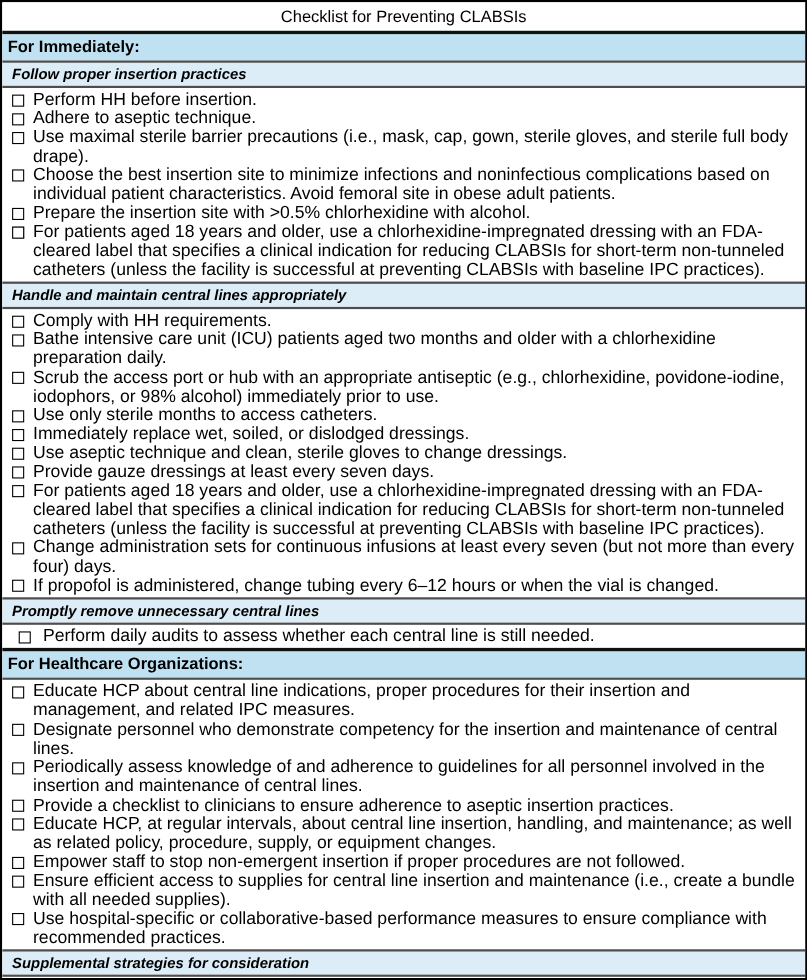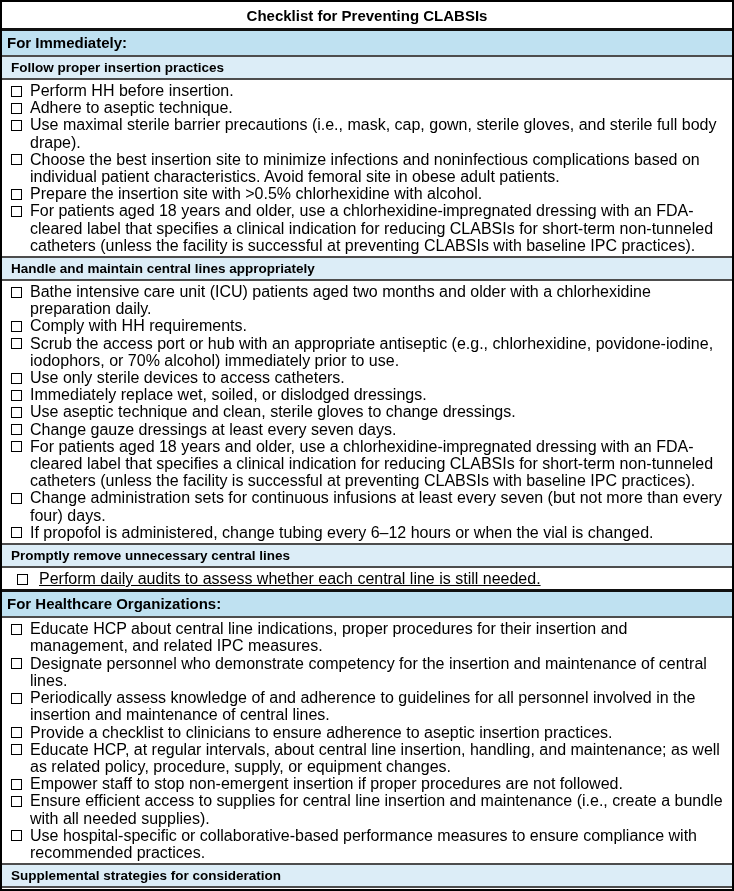--- a/index.html
+++ b/index.html
@@ -16,37 +16,38 @@
     border: 2px solid #000;
     background: #fff;
     overflow: hidden;
     --section-bg: #bfe1f1;
     --group-bg: #dcedf7;
     --line-dark: #111111;
     --line-gray: #4d4d4d;
   }
   .title-row {
     font-size: 15px;
-    font-weight: bold;
+    font-weight: normal;
     text-align: center;
     padding: 5px 0 4px 0;
     background: #fff;
   }
   .section-header {
     border-top: 3px solid var(--line-dark);
     background: var(--section-bg);
     font-size: 15px;
     font-weight: bold;
     padding: 3px 8px 4px 5px;
   }
   .group-header {
     border-top: 2px solid var(--line-gray);
     background: var(--group-bg);
     font-size: 13.5px;
     font-weight: bold;
+    font-style: italic;
     padding: 3px 8px 3px 9px;
   }
   .items {
     border-top: 2px solid var(--line-gray);
     padding: 2px 6px 2px 0;
     background: #fff;
   }
   .item {
     position: relative;
     padding-left: 28px;
@@ -56,21 +57,21 @@
   .item .cb {
     position: absolute;
     left: 9px;
     top: 3.5px;
     width: 9px;
     height: 9px;
     border: 1.2px solid #000;
     background: #fff;
     display: inline-block;
   }
-  .item.indent { padding-left: 37px; text-decoration: underline; }
+  .item.indent { padding-left: 37px; }
   .item.indent .cb { left: 15px; }
 </style>
 </head>
 <body>
 
 <div class="sheet" style="--section-bg: #bfe1f1; --group-bg: #dcedf7; --line-dark: #111111; --line-gray: #4d4d4d;">
   <div class="title-row">Checklist for Preventing CLABSIs</div>
   <div id="checklist-body">
       <div class="section-header">For Immediately:</div>
       <div class="group-header">Follow proper insertion practices</div>
@@ -78,27 +79,27 @@
         <div class="item"><span class="cb"></span><span>Perform HH before insertion.</span></div>
         <div class="item"><span class="cb"></span><span>Adhere to aseptic technique.</span></div>
         <div class="item"><span class="cb"></span><span>Use maximal sterile barrier precautions (i.e., mask, cap, gown, sterile gloves, and sterile full body drape).</span></div>
         <div class="item"><span class="cb"></span><span>Choose the best insertion site to minimize infections and noninfectious complications based on individual patient characteristics. Avoid femoral site in obese adult patients.</span></div>
         <div class="item"><span class="cb"></span><span>Prepare the insertion site with &gt;0.5% chlorhexidine with alcohol.</span></div>
         <div class="item"><span class="cb"></span></div>
         <div class="item"><span class="cb"></span><span>For patients aged 18 years and older, use a chlorhexidine-impregnated dressing with an FDA-cleared label that specifies a clinical indication for reducing CLABSIs for short-term non-tunneled catheters (unless the facility is successful at preventing CLABSIs with baseline IPC practices).</span></div>
       </div>
       <div class="group-header">Handle and maintain central lines appropriately</div>
       <div class="items">
+        <div class="item"><span class="cb"></span><span>Comply with HH requirements.</span></div>
         <div class="item"><span class="cb"></span><span>Bathe intensive care unit (ICU) patients aged two months and older with a chlorhexidine preparation daily.</span></div>
-        <div class="item"><span class="cb"></span><span>Comply with HH requirements.</span></div>
-        <div class="item"><span class="cb"></span><span>Scrub the access port or hub with an appropriate antiseptic (e.g., chlorhexidine, povidone-iodine, iodophors, or 70% alcohol) immediately prior to use.</span></div>
-        <div class="item"><span class="cb"></span><span>Use only sterile devices to access catheters.</span></div>
+        <div class="item"><span class="cb"></span><span>Scrub the access port or hub with an appropriate antiseptic (e.g., chlorhexidine, povidone-iodine, iodophors, or 98% alcohol) immediately prior to use.</span></div>
+        <div class="item"><span class="cb"></span><span>Use only sterile months to access catheters.</span></div>
         <div class="item"><span class="cb"></span><span>Immediately replace wet, soiled, or dislodged dressings.</span></div>
         <div class="item"><span class="cb"></span><span>Use aseptic technique and clean, sterile gloves to change dressings.</span></div>
-        <div class="item"><span class="cb"></span><span>Change gauze dressings at least every seven days.</span></div>
+        <div class="item"><span class="cb"></span><span>Provide gauze dressings at least every seven days.</span></div>
         <div class="item"><span class="cb"></span><span>For patients aged 18 years and older, use a chlorhexidine-impregnated dressing with an FDA-cleared label that specifies a clinical indication for reducing CLABSIs for short-term non-tunneled catheters (unless the facility is successful at preventing CLABSIs with baseline IPC practices).</span></div>
         <div class="item"><span class="cb"></span><span>Change administration sets for continuous infusions at least every seven (but not more than every four) days.</span></div>
         <div class="item"><span class="cb"></span><span>If propofol is administered, change tubing every 6–12 hours or when the vial is changed.</span></div>
       </div>
       <div class="group-header">Promptly remove unnecessary central lines</div>
       <div class="items">
         <div class="item indent"><span class="cb"></span><span>Perform daily audits to assess whether each central line is still needed.</span></div>
       </div>
       <div class="section-header">For Healthcare Organizations:</div>
       <div class="items">

